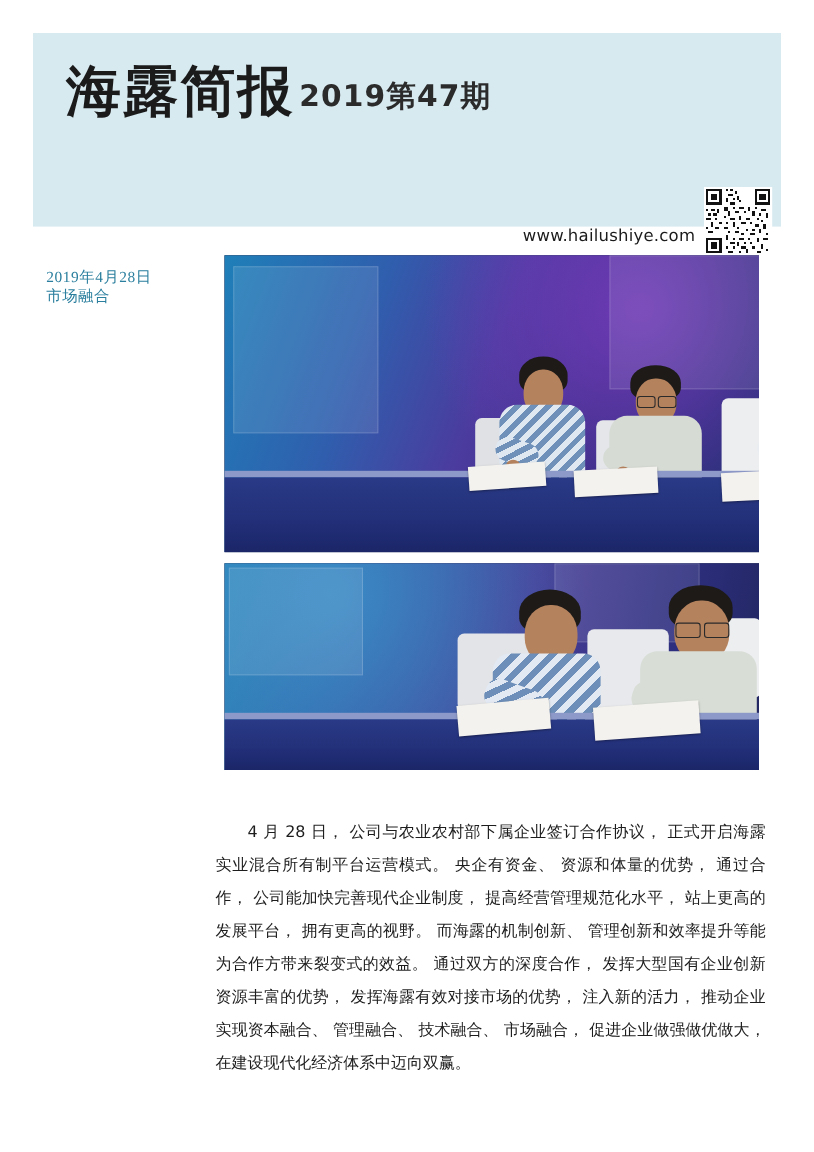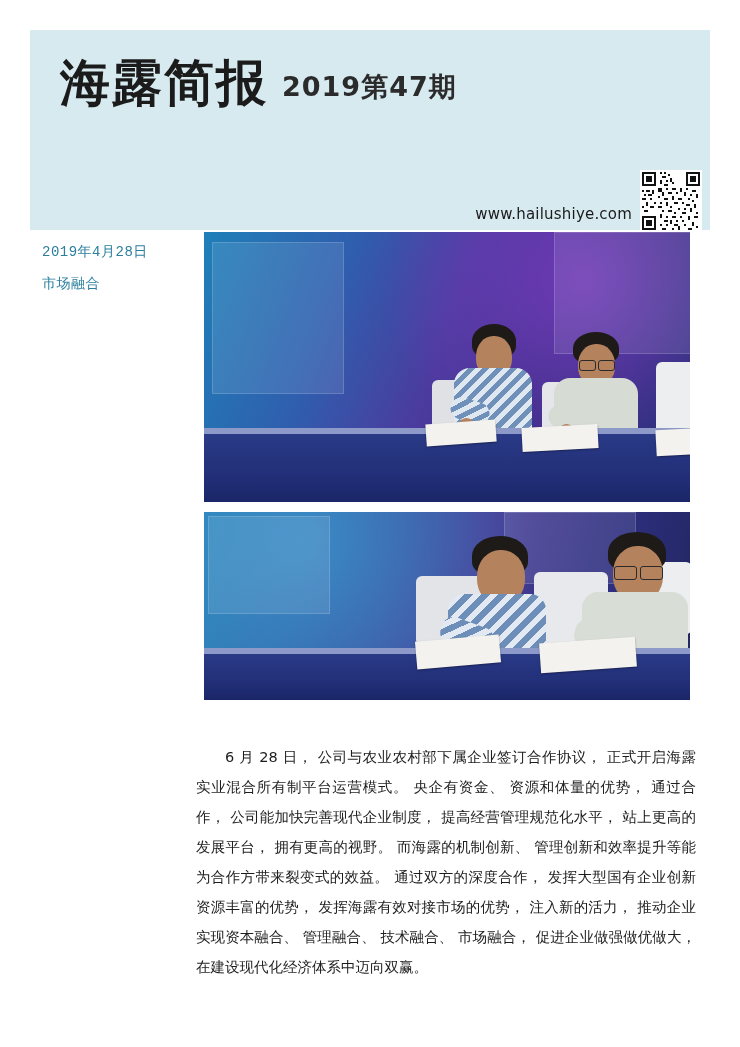--- a/index.html
+++ b/index.html
@@ -19,21 +19,21 @@
     height: 1047px;
     background: #ffffff;
     box-sizing: border-box;
   }
   
   .header {
     position: absolute;
     left: 30px;
     top: 30px;
     width: 680px;
-    height: 200px;
+    height: 176px;
     background: #d7eaf0;
     text-align: right;
   }
   .masthead {
     position: absolute;
     left: 30px;
     top: 28px;
     display: flex;
     align-items: flex-end;
   }
@@ -43,21 +43,21 @@
     font-weight: bold;
     color: #1b1b1b;
     letter-spacing: 2px;
     line-height: 1;
   }
   .masthead-issue {
     font-family: "DejaVu Sans", sans-serif;
     font-size: 27px;
     font-weight: bold;
     color: #2b2b2b;
-    margin-left: 14px;
+    margin-left: 4px;
     padding-bottom: 3px;
     letter-spacing: 1px;
   }
   .website {
     position: absolute;
     right: 78px;
     top: 175px;
     font-family: "DejaVu Sans", sans-serif;
     font-size: 15px;
     color: #1b1b1b;
@@ -75,24 +75,23 @@
 
   
   .meta {
     position: absolute;
     left: 42px;
     top: 243px;
     width: 150px;
     color: #1f6f8b;
   }
   .meta-date {
-    font-family: Liberation Mono, monospace;
+    font-family: Liberation Serif, serif;
     font-size: 14px;
     color: #2b7f9e;
-    margin-bottom: 14px;
     letter-spacing: 0.5px;
   }
   .meta-dept {
     font-family: "DejaVu Sans", sans-serif;
     font-size: 14px;
     color: #2b7f9e;
     letter-spacing: 0.5px;
   }
 
   
@@ -385,15 +384,15 @@
     </div>
 
     <div class="table-edge" style="top:136px;"></div>
     <div class="table-blue" style="top:142px; bottom:0;"></div>
 
     <div class="paper" style="left:212px; top:126px; width:84px; height:28px; transform:rotate(-5deg);"></div>
     <div class="paper" style="left:336px; top:128px; width:96px; height:30px; transform:rotate(-4deg);"></div>
 
   </div>
 
-  <div class="article-body">6 月 28 日， 公司与农业农村部下属企业签订合作协议， 正式开启海露实业混合所有制平台运营模式。 央企有资金、 资源和体量的优势， 通过合作， 公司能加快完善现代企业制度， 提高经营管理规范化水平， 站上更高的发展平台， 拥有更高的视野。 而海露的机制创新、 管理创新和效率提升等能为合作方带来裂变式的效益。 通过双方的深度合作， 发挥大型国有企业创新资源丰富的优势， 发挥海露有效对接市场的优势， 注入新的活力， 推动企业实现资本融合、 管理融合、 技术融合、 市场融合， 促进企业做强做优做大， 在建设现代化经济体系中迈向双赢。</div>
+  <div class="article-body">4 月 28 日， 公司与农业农村部下属企业签订合作协议， 正式开启海露实业混合所有制平台运营模式。 央企有资金、 资源和体量的优势， 通过合作， 公司能加快完善现代企业制度， 提高经营管理规范化水平， 站上更高的发展平台， 拥有更高的视野。 而海露的机制创新、 管理创新和效率提升等能为合作方带来裂变式的效益。 通过双方的深度合作， 发挥大型国有企业创新资源丰富的优势， 发挥海露有效对接市场的优势， 注入新的活力， 推动企业实现资本融合、 管理融合、 技术融合、 市场融合， 促进企业做强做优做大， 在建设现代化经济体系中迈向双赢。</div>
 
 </div>
 
 </body></html>

